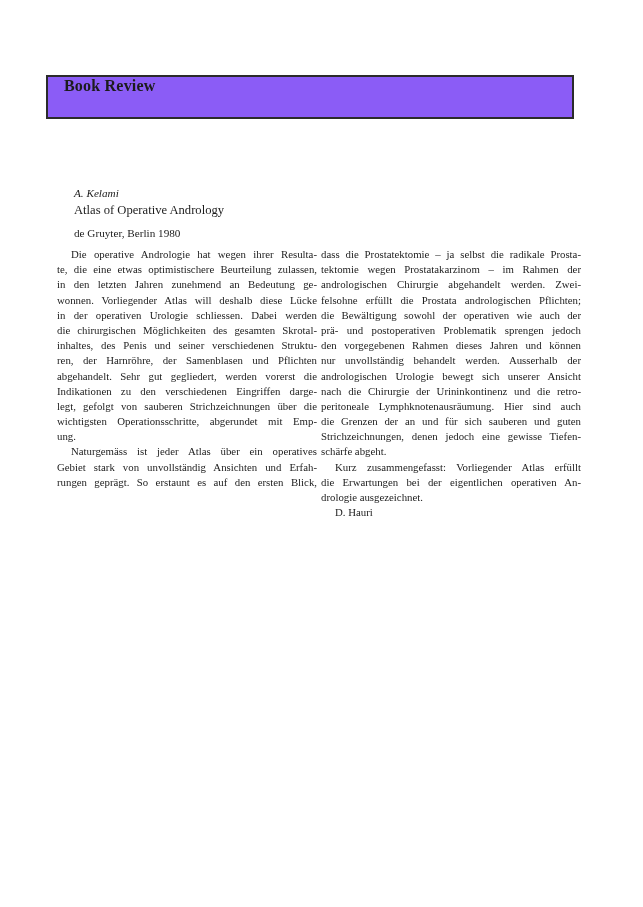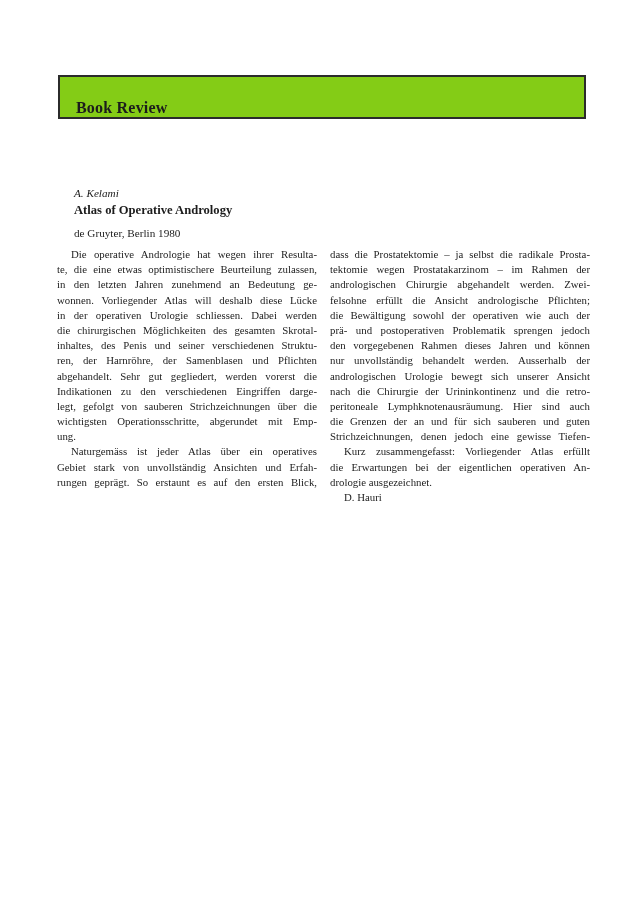--- a/index.html
+++ b/index.html
@@ -8,51 +8,51 @@
     width: 643px;
     height: 907px;
     margin: 0 auto;
     background: #ffffff;
     font-family: "Liberation Serif", serif;
     color: #1c1c1c;
     overflow: hidden;
   }
   .header-box {
     position: absolute;
-    left: 58px;
+    left: 46px;
     top: 75px;
     width: 524px;
     height: 40px;
     border: 2px solid #2b2b2b;
-    background: #84cc16;
+    background: #8b5cf6;
     display: flex;
-    align-items: flex-end;
+    align-items: flex-start;
   }
   .header-title {
     margin-left: 16px;
     font-size: 16px;
     font-weight: bold;
     letter-spacing: 0.2px;
   }
   .book-block {
     position: absolute;
     left: 74px;
     top: 186px;
     font-size: 11.2px;
     line-height: 15.5px;
   }
   .book-author { font-style: italic; }
-  .book-title  { font-weight: bold; font-size: 12.6px; margin-top: 1px; }
+  .book-title  { font-weight: normal; font-size: 12.6px; margin-top: 1px; }
   .book-publisher { margin-top: 8px; }
   .columns {
     position: absolute;
     left: 57px;
     top: 247px;
     display: flex;
-    gap: 13px;
+    gap: 4px;
     font-size: 10.8px;
     line-height: 15.2px;
   }
   .col { width: 260px; }
   .line {
     height: 15.2px;
     overflow: hidden;
     text-align: left;
   }
   .line.just {
@@ -94,30 +94,31 @@
         <div class="line just">wichtigsten Operationsschritte, abgerundet mit Emp-</div>
         <div class="line">ung.</div>
         <div class="line just indent">Naturgemäss ist jeder Atlas über ein operatives</div>
         <div class="line just">Gebiet stark von unvollständig Ansichten und Erfah-</div>
         <div class="line just">rungen geprägt. So erstaunt es auf den ersten Blick,</div>
       </div>
     <div class="col">
     <div class="line just">dass die Prostatektomie – ja selbst die radikale Prosta-</div>
         <div class="line just">tektomie wegen Prostatakarzinom – im Rahmen der</div>
         <div class="line just">andrologischen Chirurgie abgehandelt werden. Zwei-</div>
-        <div class="line just">felsohne erfüllt die Ansicht andrologische Pflichten;</div>
+        <div class="line just">felsohne erfüllt die Prostata andrologischen Pflichten;</div>
         <div class="line just">die Bewältigung sowohl der operativen wie auch der</div>
         <div class="line just">prä- und postoperativen Problematik sprengen jedoch</div>
         <div class="line just">den vorgegebenen Rahmen dieses Jahren und können</div>
         <div class="line just">nur unvollständig behandelt werden. Ausserhalb der</div>
         <div class="line just">andrologischen Urologie bewegt sich unserer Ansicht</div>
         <div class="line just">nach die Chirurgie der Urininkontinenz und die retro-</div>
         <div class="line just">peritoneale Lymphknotenausräumung. Hier sind auch</div>
         <div class="line just">die Grenzen der an und für sich sauberen und guten</div>
         <div class="line just">Strichzeichnungen, denen jedoch eine gewisse Tiefen-</div>
+        <div class="line">schärfe abgeht.</div>
         <div class="line just indent">Kurz zusammengefasst: Vorliegender Atlas erfüllt</div>
         <div class="line just">die Erwartungen bei der eigentlichen operativen An-</div>
         <div class="line">drologie ausgezeichnet.</div>
         <div class="signature">D. Hauri</div>
       </div>
   </div>
 
 </div>
 
 </body></html>

